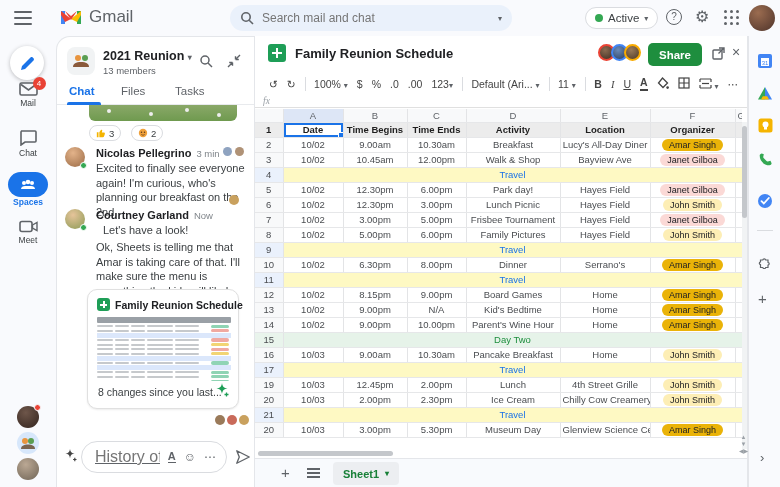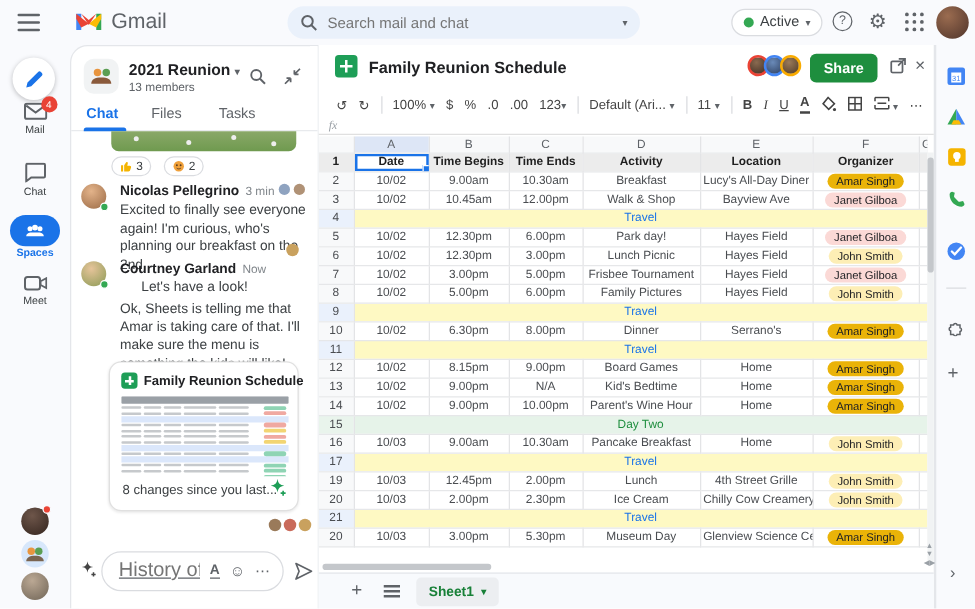--- a/index.html
+++ b/index.html
@@ -288,21 +288,21 @@
         <span class="presence"></span>
       </div>
     <div class="msg-name" style="left:39px; top:110px;"><span>Nicolas Pellegrino</span><span class="msg-time">3 min</span></div>
     <div class="msg-text" style="left:39px; top:124px;">Excited to finally see everyone again! I'm curious, who's planning our breakfast on the 2nd</div>
     <span class="mini-av" style="left:172px; top:158px; background:#c9a15e; width:10px; height:10px;"></span>
 
     <div class="msg-av" style="left:8px; top:172px; background:radial-gradient(circle at 40% 30%,#e6c49a,#8b9a55);">
         <span class="presence"></span>
       </div>
     <div class="msg-name" style="left:39px; top:172px;"><span>Courtney Garland</span><span class="msg-time">Now</span></div>
-    <div class="msg-text" style="left:56px; top:186px;">Let's have a look!</div>
+    <div class="msg-text" style="left:46px; top:186px;">Let's have a look!</div>
     <div class="msg-text" style="left:39px; top:203px;">Ok, Sheets is telling me that Amar is taking care of that. I'll make sure the menu is something the kids will like!</div>
 
     <div class="sheet-card">
       <span class="gsq" style="left:9px; top:8px; width:13px; height:13px; position:absolute;"></span>
       <div class="ct">Family Reunion Schedule</div>
       <div class="preview">
           <div class="prow head"></div>
           <div class="prow">
             <i class="pbar" style="width: 16px;"></i>
             <i class="pbar" style="width: 14px;"></i>

